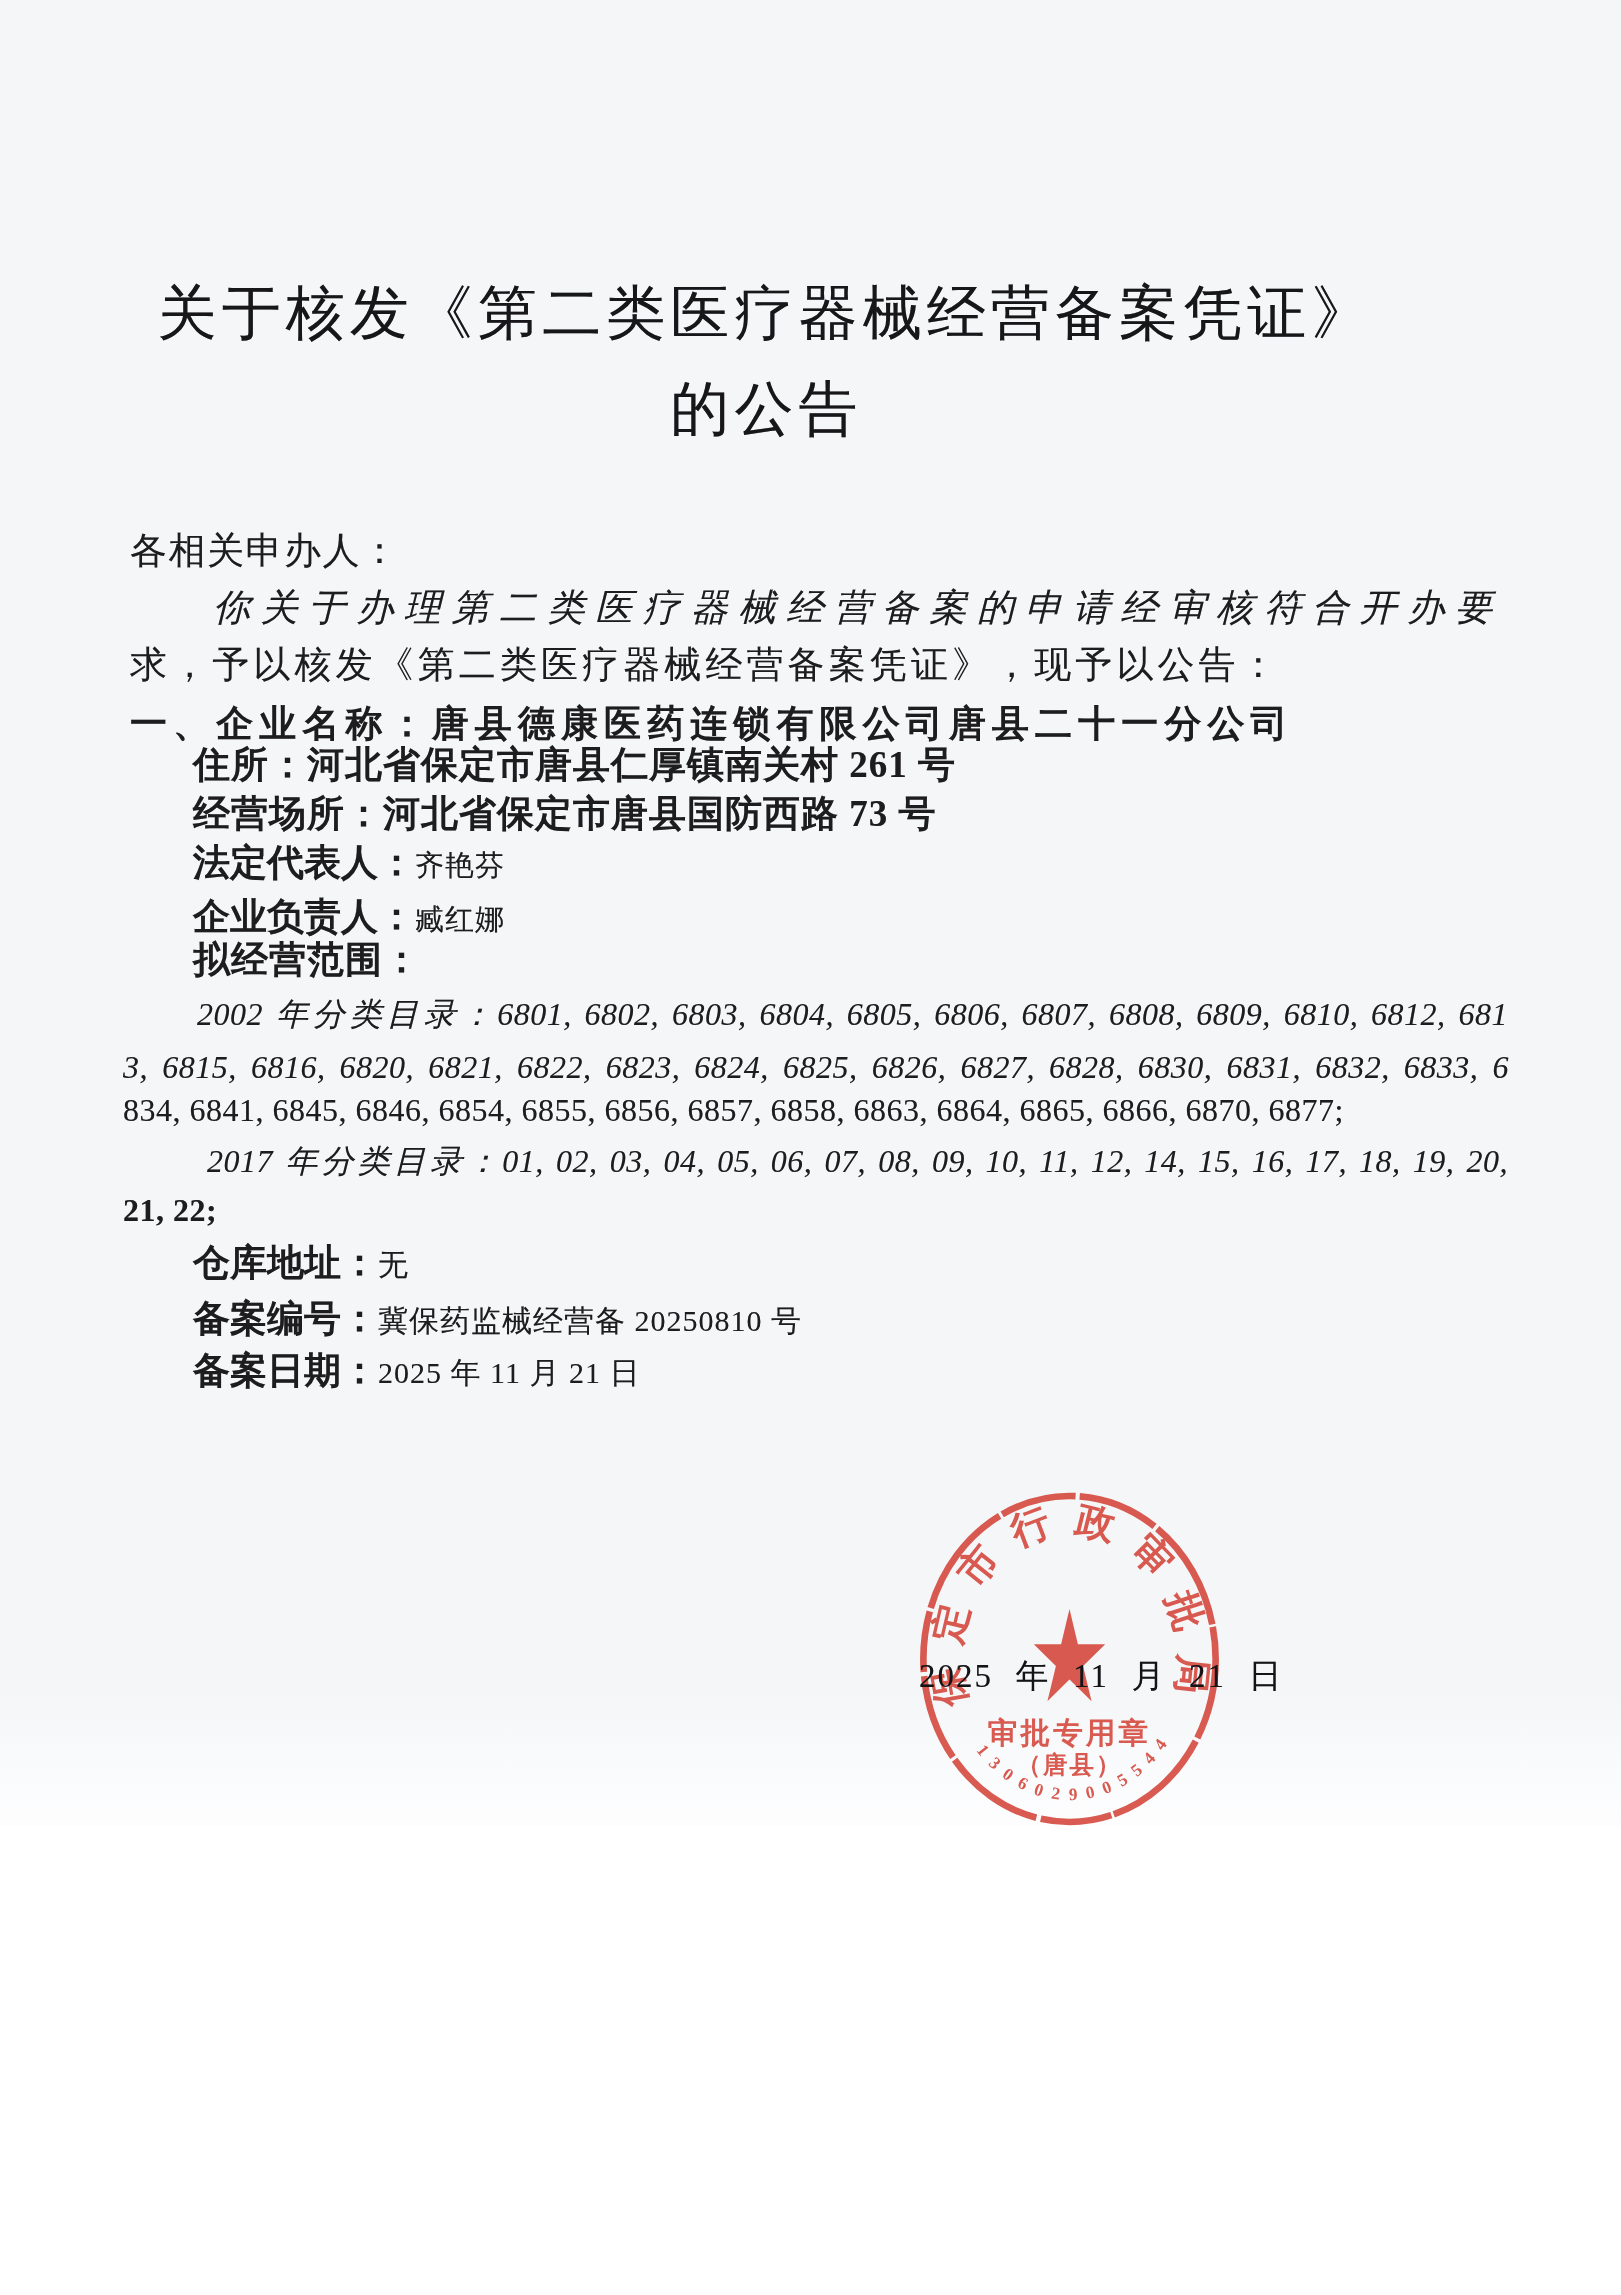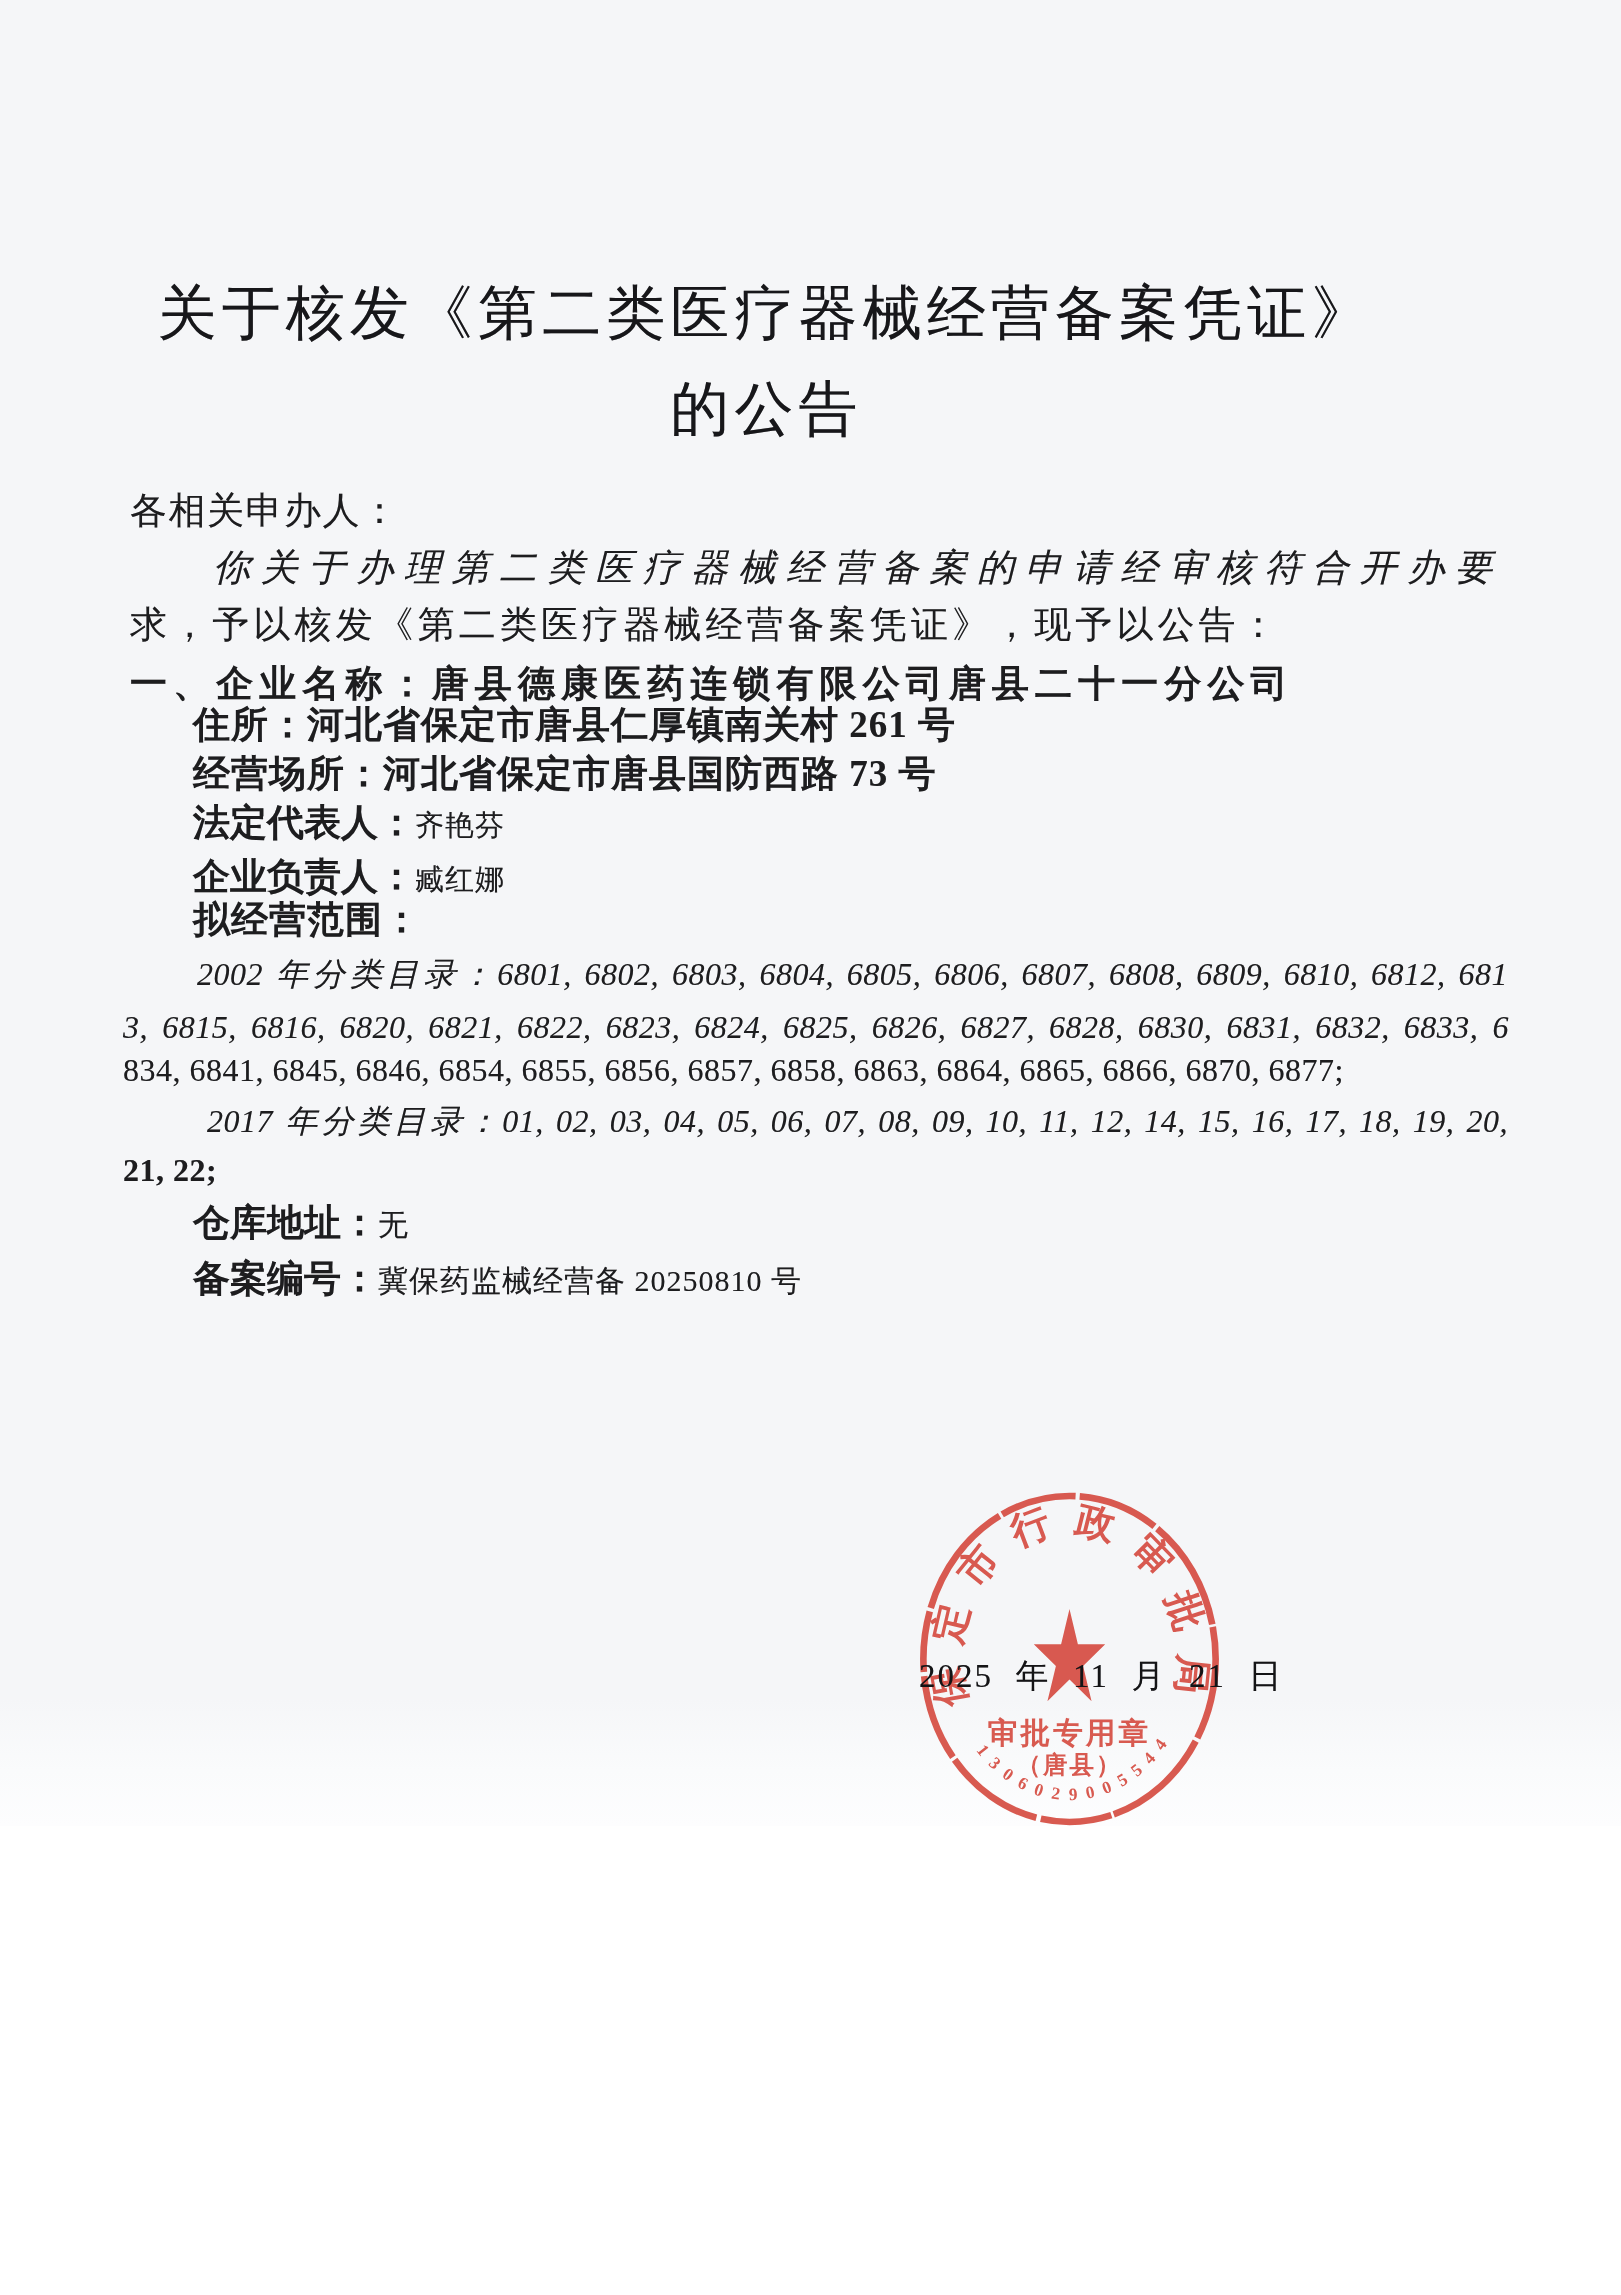--- a/index.html
+++ b/index.html
@@ -11,20 +11,21 @@
     font-family:"Liberation Serif","DejaVu Serif",serif;
     color:#1d1d1f;
   }
   .line{
     position:absolute;
     font-size:37px;
     line-height:1.15;
     white-space:pre;
     color:#1d1d1f;
     text-shadow:0 0 0.5px rgba(25,25,30,.38);
+    margin-top:40px;
   }
   .justify{
     white-space:normal;
     text-align:justify;
     text-align-last:justify;
     font-style:italic;
   }
   .bold{font-weight:700;}
   .title-line{
     position:absolute;left:0;width:1533px;
@@ -85,20 +86,21 @@
   <div class="line cat justify" style="top:956px;left:197px;width:1311px;">2002 年分类目录：6801, 6802, 6803, 6804, 6805, 6806, 6807, 6808, 6809, 6810, 6812, 681</div>
   <div class="line cat justify" style="top:1009px;left:123px;width:1386px;">3, 6815, 6816, 6820, 6821, 6822, 6823, 6824, 6825, 6826, 6827, 6828, 6830, 6831, 6832, 6833, 6</div>
   <div class="line cat" style="top:1052px;left:123px;">834, 6841, 6845, 6846, 6854, 6855, 6856, 6857, 6858, 6863, 6864, 6865, 6866, 6870, 6877;</div>
   <div class="line cat justify" style="top:1103px;left:207px;width:1301px;">2017 年分类目录：01, 02, 03, 04, 05, 06, 07, 08, 09, 10, 11, 12, 14, 15, 16, 17, 18, 19, 20,</div>
   <div class="line cat" style="top:1152px;left:123px;font-weight:bold;">21, 22;</div>
 
   <div class="line" style="top:1202px;left:193px;"><span class="bold">仓库地址：</span><span class="val-md">无</span></div>
 
   <div class="line" style="top:1258px;left:193px;"><span class="bold">备案编号：</span><span class="val-md">冀保药监械经营备 20250810 号</span></div>
 
+  <div class="line" style="top:1310px;left:193px;"><span class="bold">备案日期：</span><span class="val-md">2025 年 11 月 21 日</span></div>
 
   <svg class="seal" viewBox="0 0 640 700" aria-hidden="true">
     <defs>
       <path id="arcTop" d="M 125 454 A 215 247 0 1 1 515 454" fill="none"></path>
       <path id="arcBottom" d="M 123 508 A 240 276 0 0 0 517 508" fill="none"></path>
     </defs>
     <ellipse cx="320" cy="350" rx="286" ry="319" fill="none" stroke="#d5493e" stroke-width="13" stroke-dasharray="160 7 220 5 140 9 200 6 170 8 120 7 230 6 150 8"></ellipse>
     <text font-size="76" font-weight="700" fill="#d5493e">
       <textPath href="#arcTop" startOffset="18" textLength="880" lengthAdjust="spacing">保定市行政审批局</textPath>
     </text>

